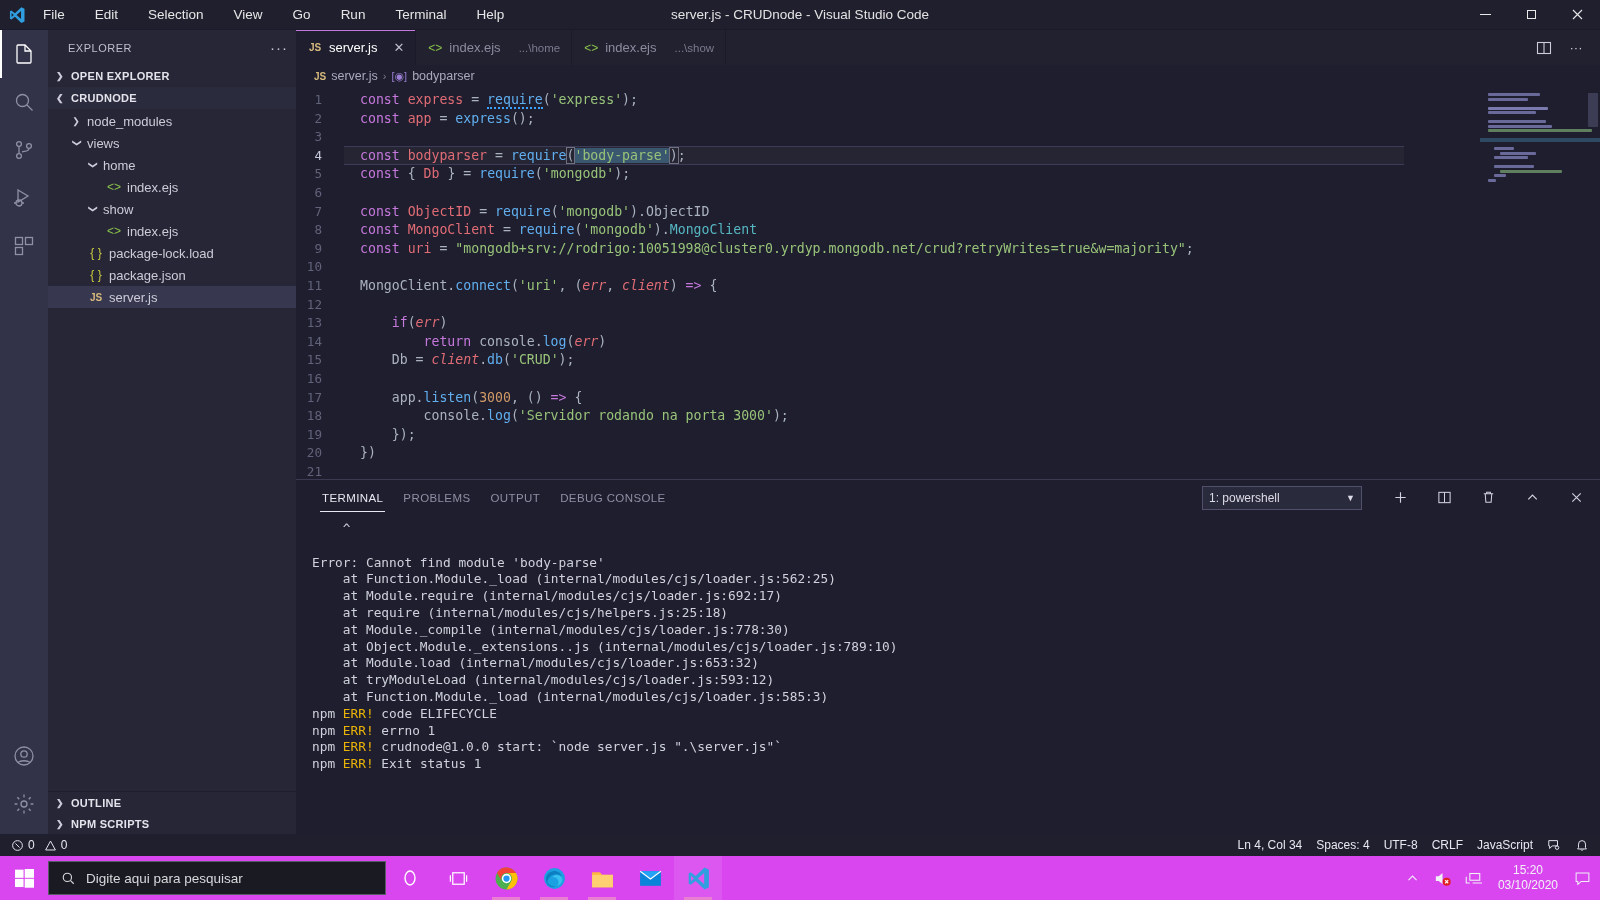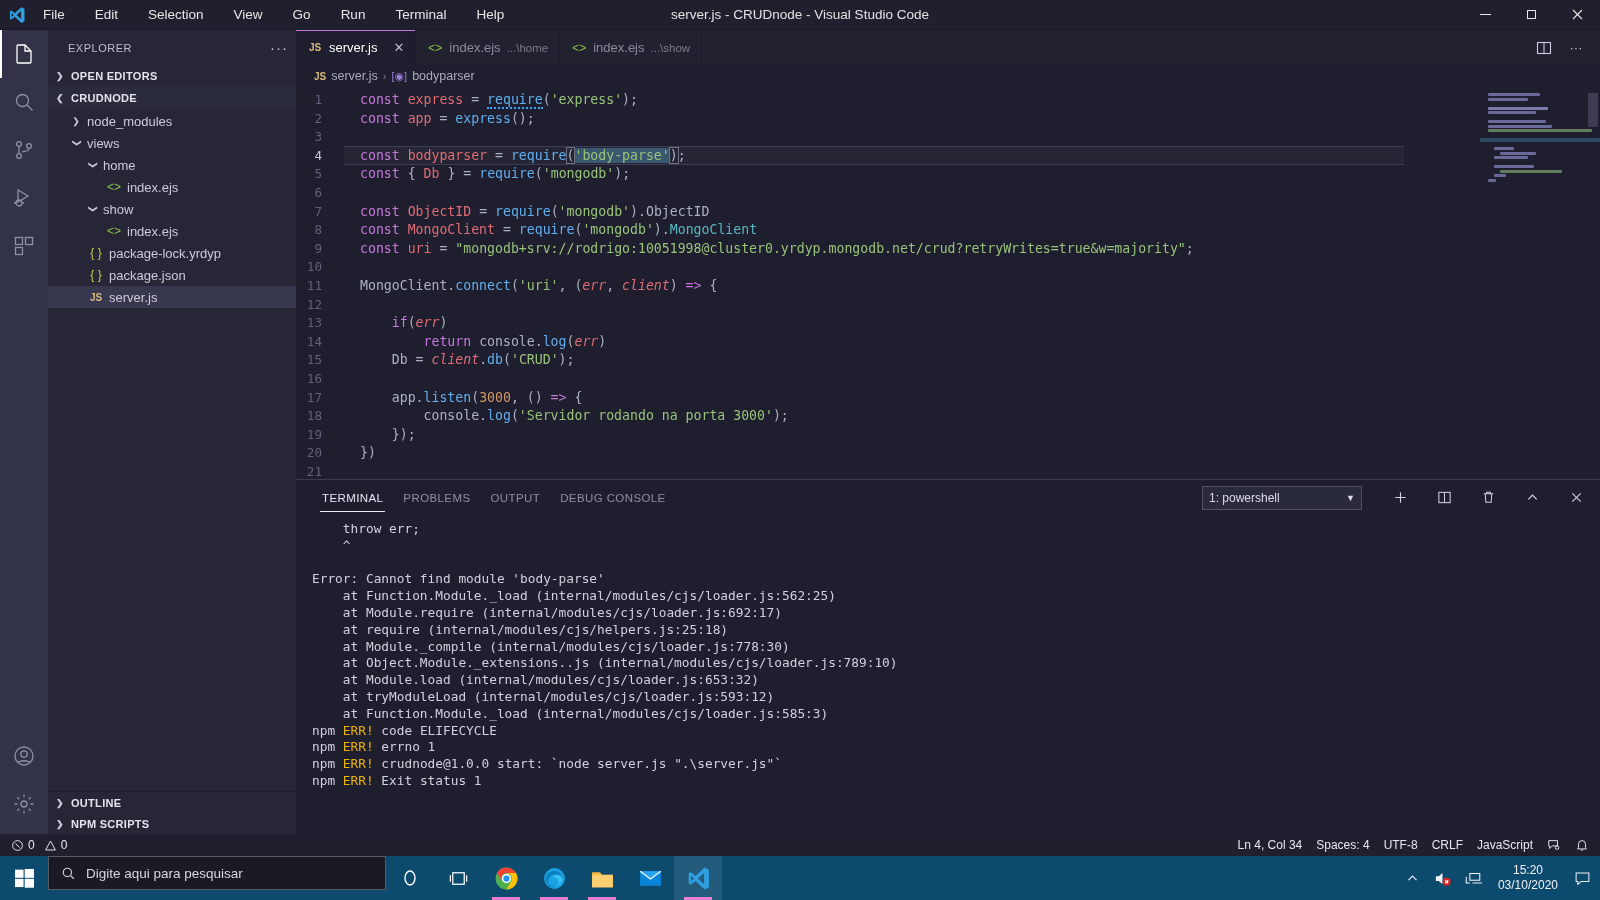--- a/index.html
+++ b/index.html
@@ -84,21 +84,21 @@
   .tabsbar { height:35px; background:#21212f; display:flex; flex:0 0 35px; position:relative; }
   .tab {
     display:flex; align-items:center; gap:6px; padding:0 11px; height:35px;
     background:#21212f; color:#8b8ba0; font-size:13px; border-right:1px solid #1a1a28;
     min-width:120px; cursor:pointer; position:relative;
   }
   .tab.active { background:#1e1e2e; color:#ffffff; }
   .tab.active:before {
     content:""; position:absolute; left:0; right:0; top:0; height:1px; background:#c678dd;
   }
-  .tab .ext { color:#7a7a90; font-size:11.5px; margin-left:0; }
+  .tab .ext { color:#7a7a90; font-size:11.5px; margin-left:12px; }
   .tab .x { margin-left:auto; padding-left:10px; font-size:13px; color:#bbbbcc; }
   .tabs-actions { margin-left:auto; display:flex; align-items:center; gap:4px; padding-right:10px; color:#ccccdd; }
   .ta { width:28px; height:30px; display:flex; align-items:center; justify-content:center; cursor:pointer; }
 
   .breadcrumb {
     height:22px; display:flex; align-items:center; gap:5px; padding-left:18px;
     font-size:12.5px; color:#a9a9bd; background:#1e1e2e; flex:0 0 22px;
   }
   .bc-sep { color:#7d7d92; font-size:11px; }
   .bc-js { color:#d7ba7d; font-weight:bold; font-size:10px; }
@@ -172,21 +172,21 @@
 
   
   .statusbar {
     height:22px; flex:0 0 22px; background:#1f1f2e; display:flex; align-items:center;
     font-size:12px; color:#e7e7f0; padding:0 4px;
   }
   .sbi { padding:0 7px; height:22px; display:flex; align-items:center; gap:4px; cursor:pointer; }
   .sb-right { margin-left:auto; display:flex; align-items:center;text-align:right; }
 
   
-  .taskbar { height:44px; flex:0 0 44px; background:#0c4a6e; display:flex; align-items:flex-start; }
+  .taskbar { height:44px; flex:0 0 44px; background:#d946ef; display:flex; align-items:center; }
   .startbtn { width:48px; height:44px; display:flex; align-items:center; justify-content:center; cursor:pointer; }
   .searchbox {
     width:338px; height:34px; background:#1a1a22; border:1px solid #5a5a66;
     display:flex; align-items:center; gap:10px; padding:0 12px; color:#d8d8de; font-size:13.5px;
     cursor:text;
   }
   .tbicon {
     width:48px; height:44px; display:flex; align-items:center; justify-content:center;
     position:relative; cursor:pointer;
   }
@@ -296,21 +296,21 @@
     </div>
 
     <div class="sidebar">
       <div class="sb-header">
         <span>EXPLORER</span>
         <span class="dots">···</span>
       </div>
 
       <div class="sb-section">
         <span class="chev">❯</span>
-        <span>OPEN EDITORS</span>
+        <span>OPEN EXPLORER</span>
       </div>
 
       <div class="sb-section" style="background:#2b2b3e">
         <span class="chev">❮</span>
         <span>CRUDNODE</span>
       </div>
 
       <div class="tree">
         <div class="row" style="padding-left:22px">
           <span class="chev">❯</span>
@@ -331,21 +331,21 @@
         <div class="row" style="padding-left:38px">
           <span class="chev" style="transform:rotate(-90deg)">❮</span>
           <span>show</span>
         </div>
         <div class="row" style="padding-left:58px">
           <span class="ficon ejs">&lt;&gt;</span>
           <span>index.ejs</span>
         </div>
         <div class="row" style="padding-left:40px">
           <span class="ficon json">{ }</span>
-          <span>package-lock.yrdyp</span>
+          <span>package-lock.load</span>
         </div>
         <div class="row" style="padding-left:40px">
           <span class="ficon json">{ }</span>
           <span>package.json</span>
         </div>
         <div class="row selected" style="padding-left:40px">
           <span class="ficon js">JS</span>
           <span>server.js</span>
         </div>
       </div>
@@ -551,21 +551,20 @@
             </div>
             <div class="pa">
               <svg width="15" height="15" viewBox="0 0 16 16" stroke="#d2d2e0" stroke-width="1.2">
                   <path d="M3.5 3.5l9 9M12.5 3.5l-9 9"></path>
                 </svg>
             </div>
           </div>
         </div>
 
         <div class="termbody">
-          <div class="tline">    throw err;</div>
           <div class="tline">    ^</div>
           <div class="tline"></div>
           <div class="tline">Error: Cannot find module 'body-parse'</div>
           <div class="tline">    at Function.Module._load (internal/modules/cjs/loader.js:562:25)</div>
           <div class="tline">    at Module.require (internal/modules/cjs/loader.js:692:17)</div>
           <div class="tline">    at require (internal/modules/cjs/helpers.js:25:18)</div>
           <div class="tline">    at Module._compile (internal/modules/cjs/loader.js:778:30)</div>
           <div class="tline">    at Object.Module._extensions..js (internal/modules/cjs/loader.js:789:10)</div>
           <div class="tline">    at Module.load (internal/modules/cjs/loader.js:653:32)</div>
           <div class="tline">    at tryModuleLoad (internal/modules/cjs/loader.js:593:12)</div>

